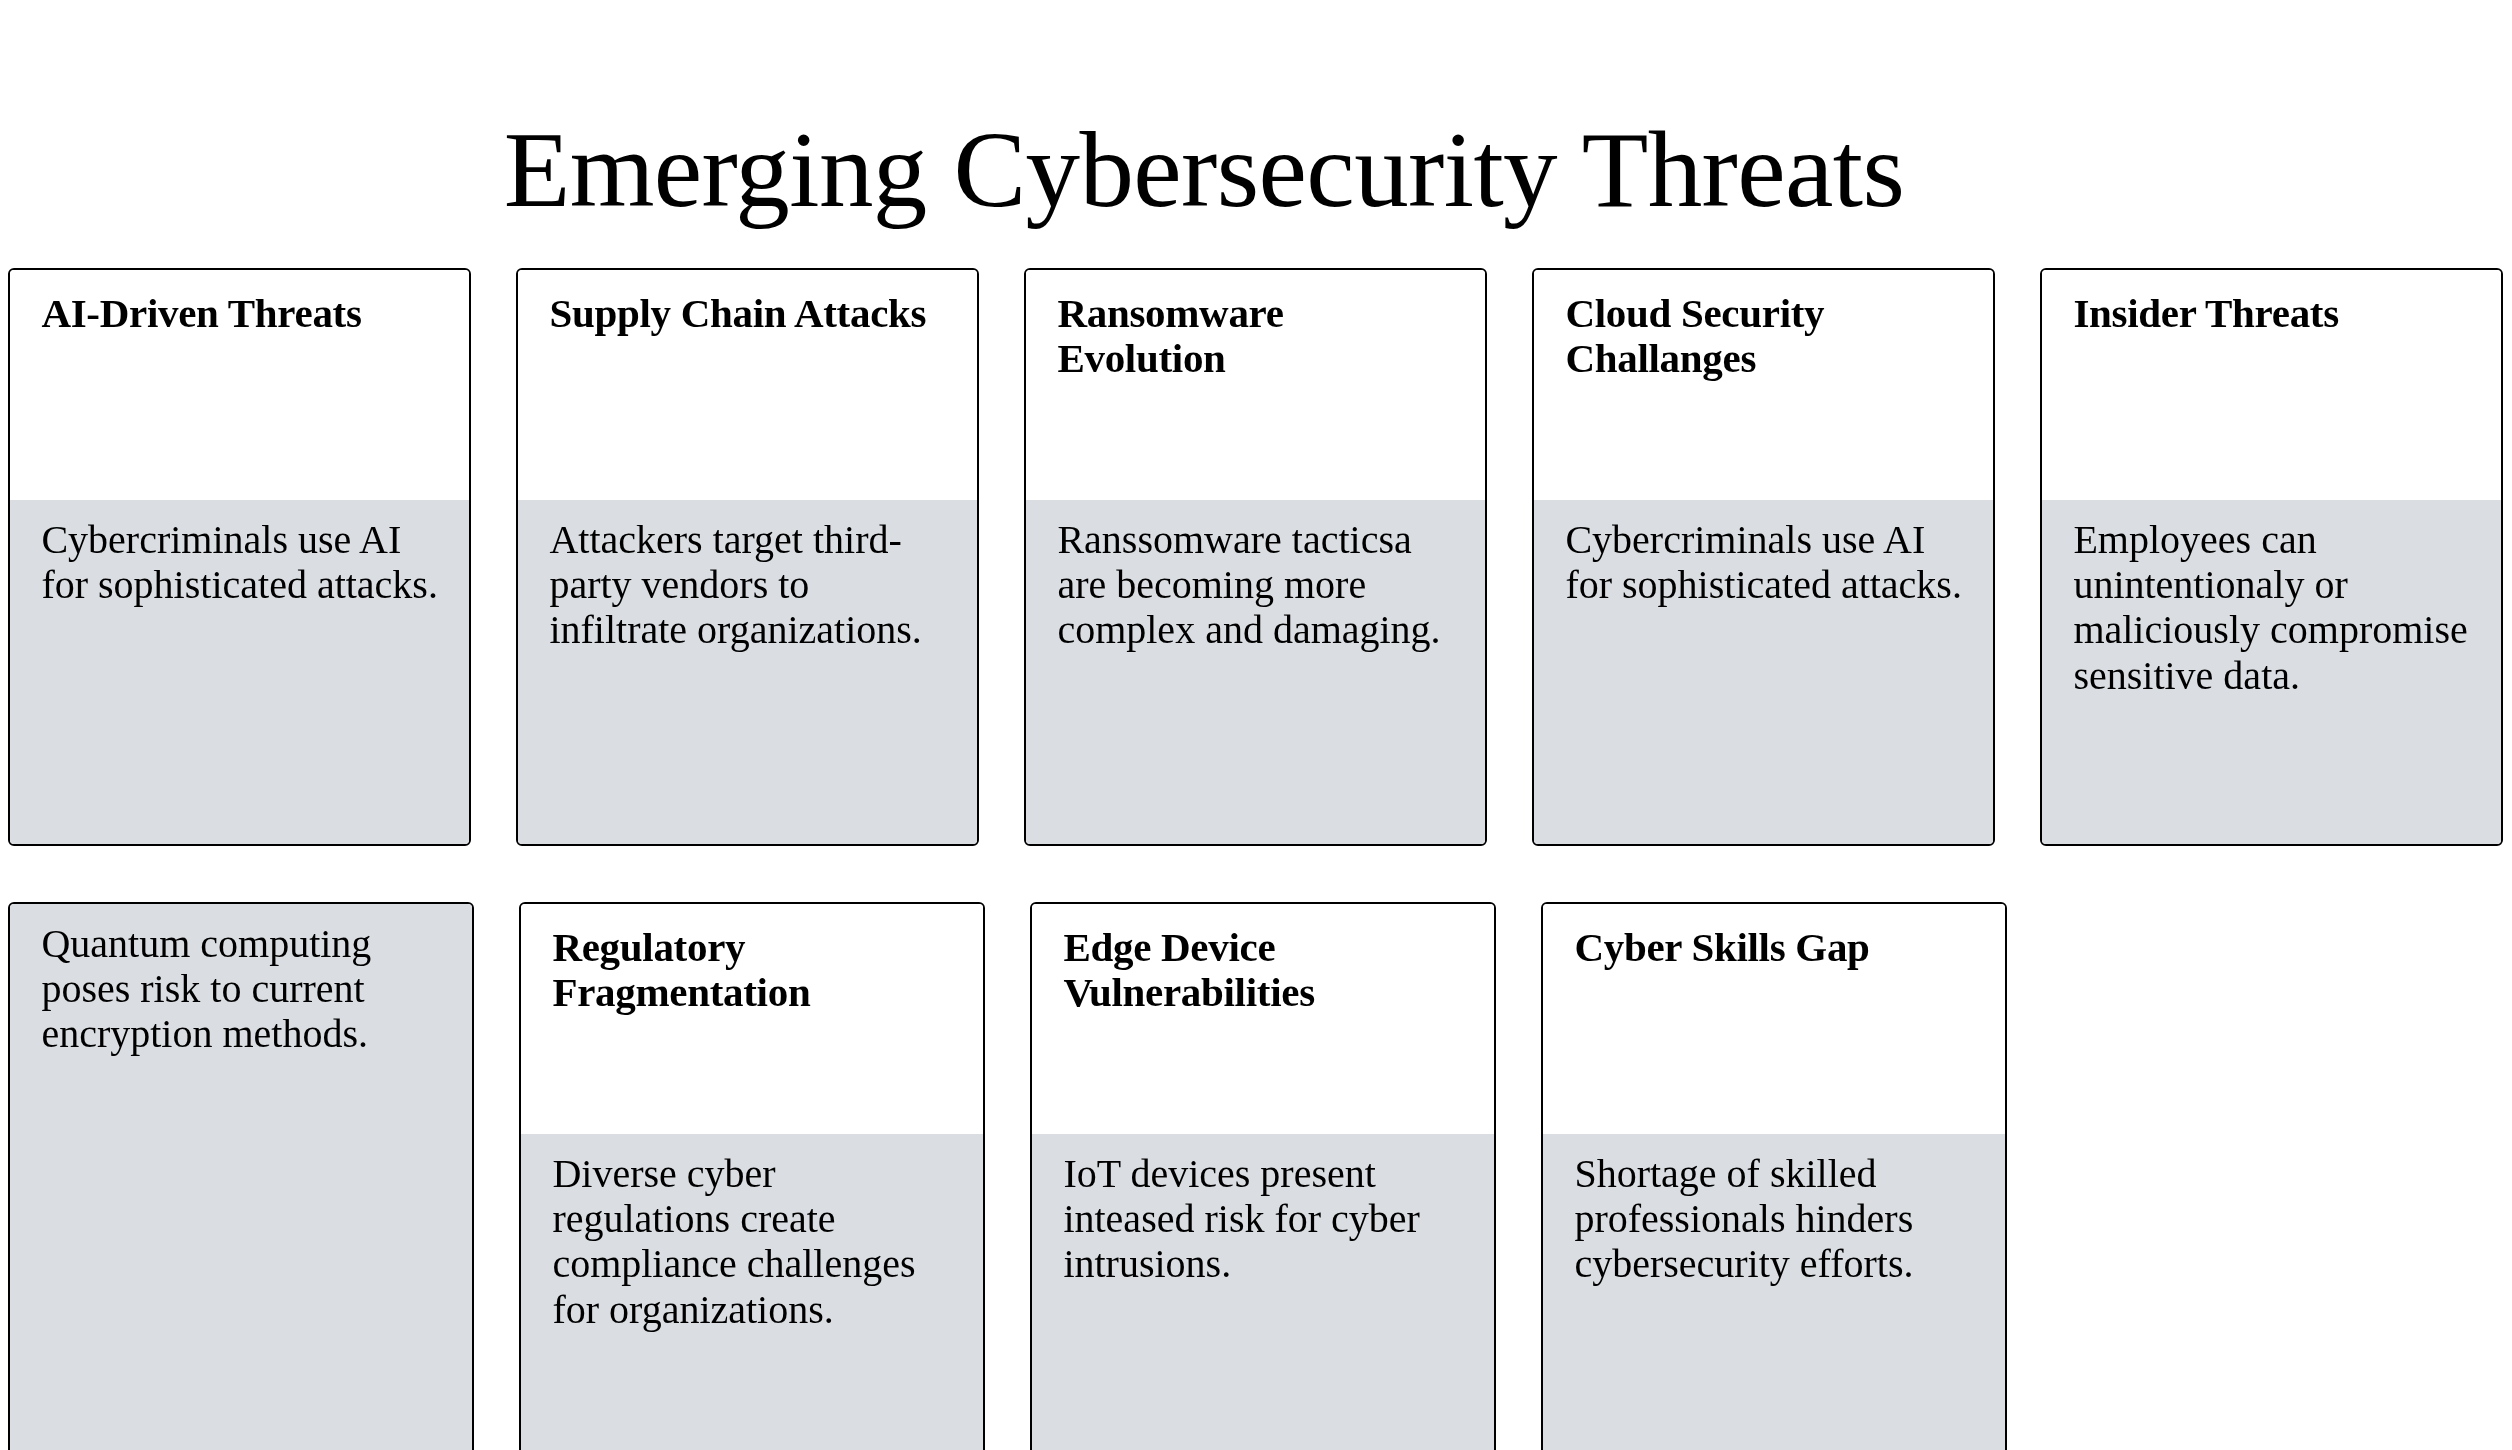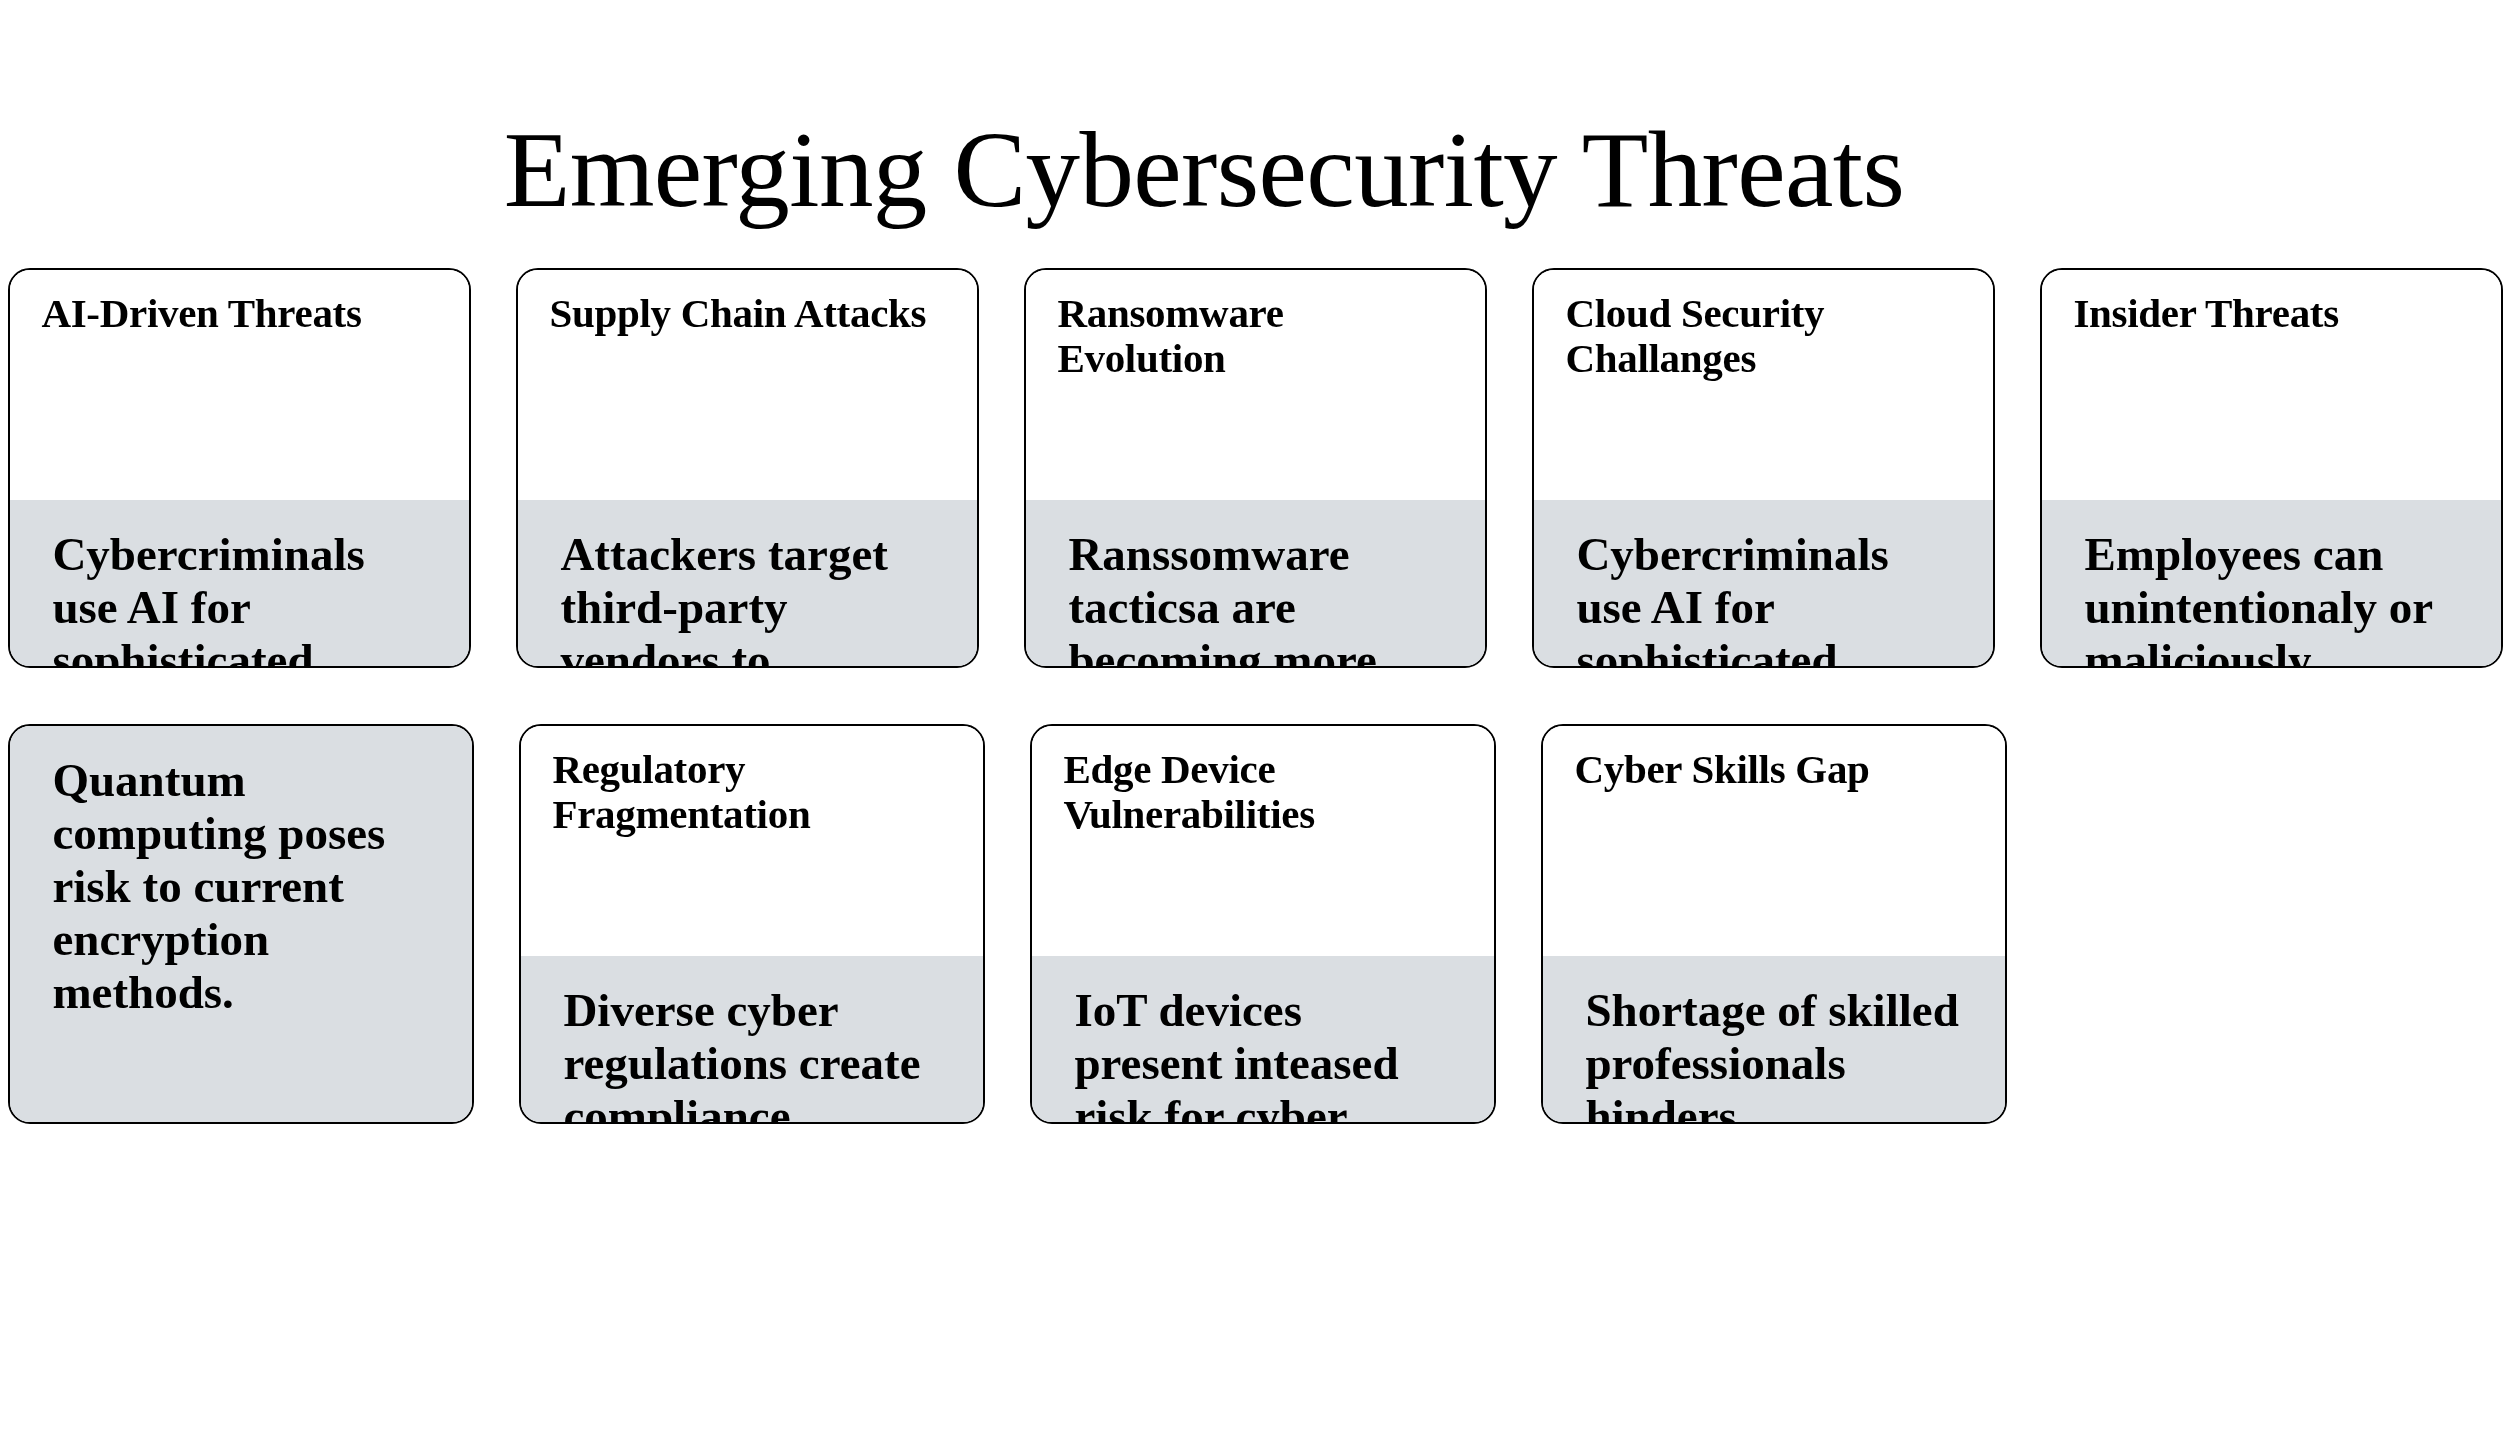--- a/index.html
+++ b/index.html
@@ -50,24 +50,24 @@
   }
   .row {
     display: flex;
     flex-direction: row;
     gap: 45px;
   }
 
   .card {
     position: relative;
     width: 466px;
-    height: 400px;
+    height: 578px;
     box-sizing: border-box;
     border: 2.6px solid #000000;
-    border-radius: 22px;
+    border-radius: 6px;
     background: #ffffff;
     overflow: hidden;
     display: flex;
     flex-direction: column;
   }
 
   .card-header {
     flex: 0 0 230px;
     height: 230px;
     box-sizing: border-box;
@@ -87,25 +87,25 @@
 
   .card-body {
     flex: 1 1 auto;
     box-sizing: border-box;
     background: #dadee2;
     padding: 17px 22px 0 31px;
     overflow: hidden;
   }
 
   .card-desc {
-    font-weight: bold;
-    font-size: 47px;
+    font-weight: normal;
+    font-size: 40px;
     line-height: 1.13;
     color: #000000;
-    margin: 11px;
+    margin: 0;
   }
 </style>
 </head>
 <body>
 
 <div id="page">
 
   <h1 class="page-title">Emerging Cybersecurity Threats</h1>
 
   <div class="grid">

